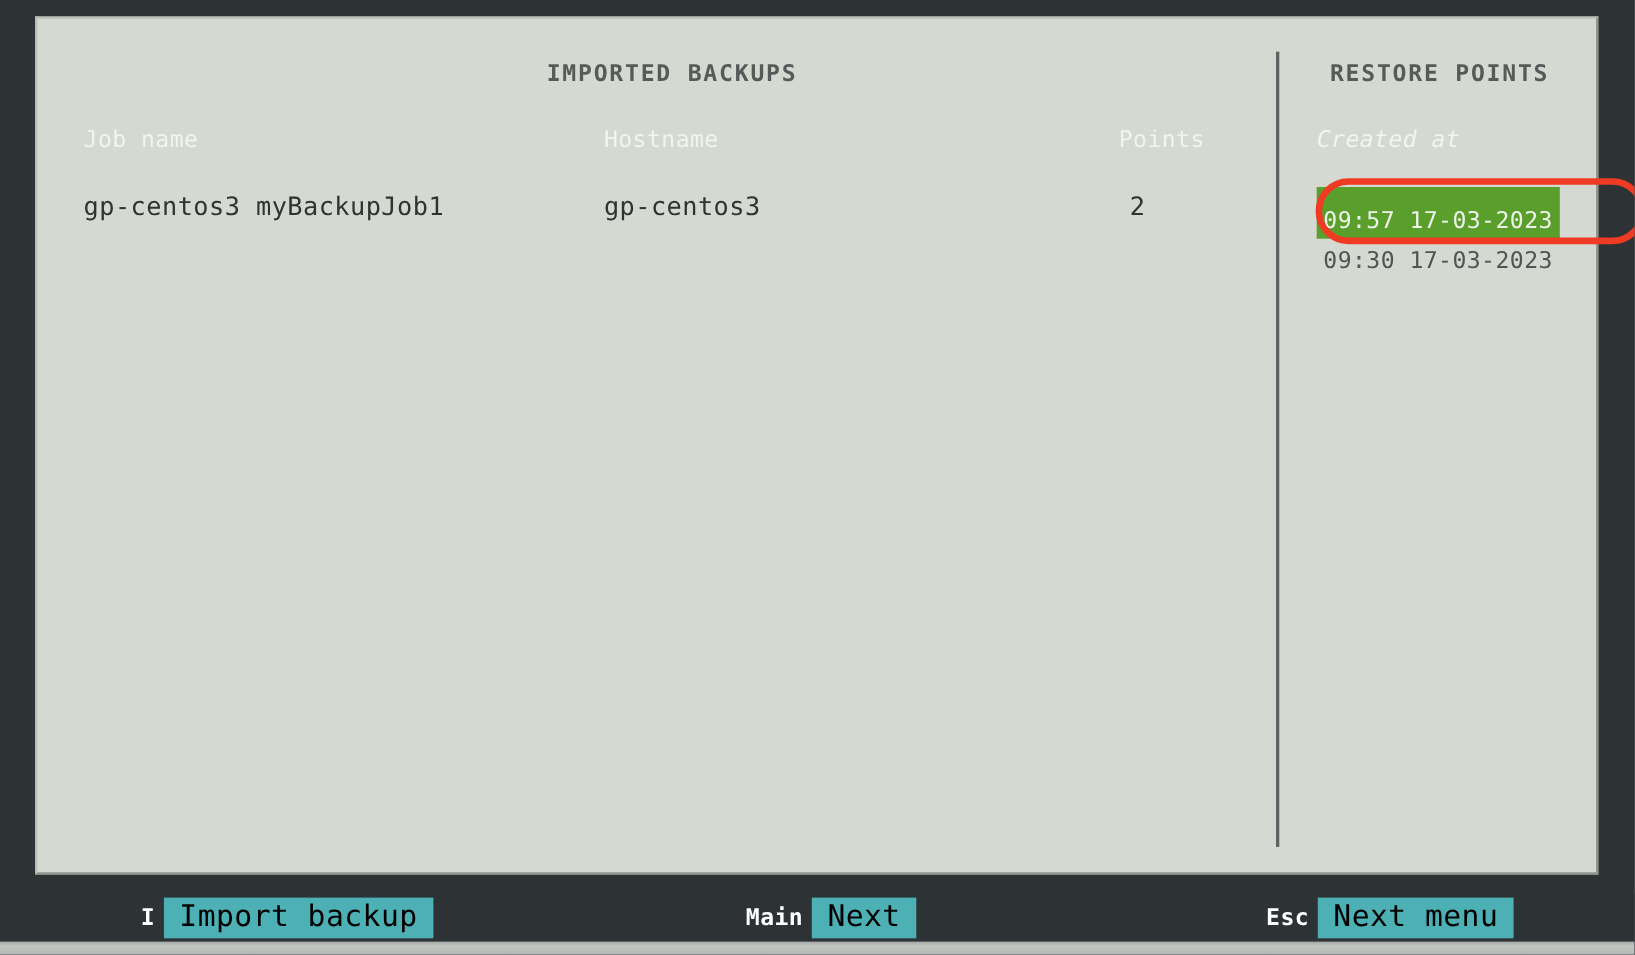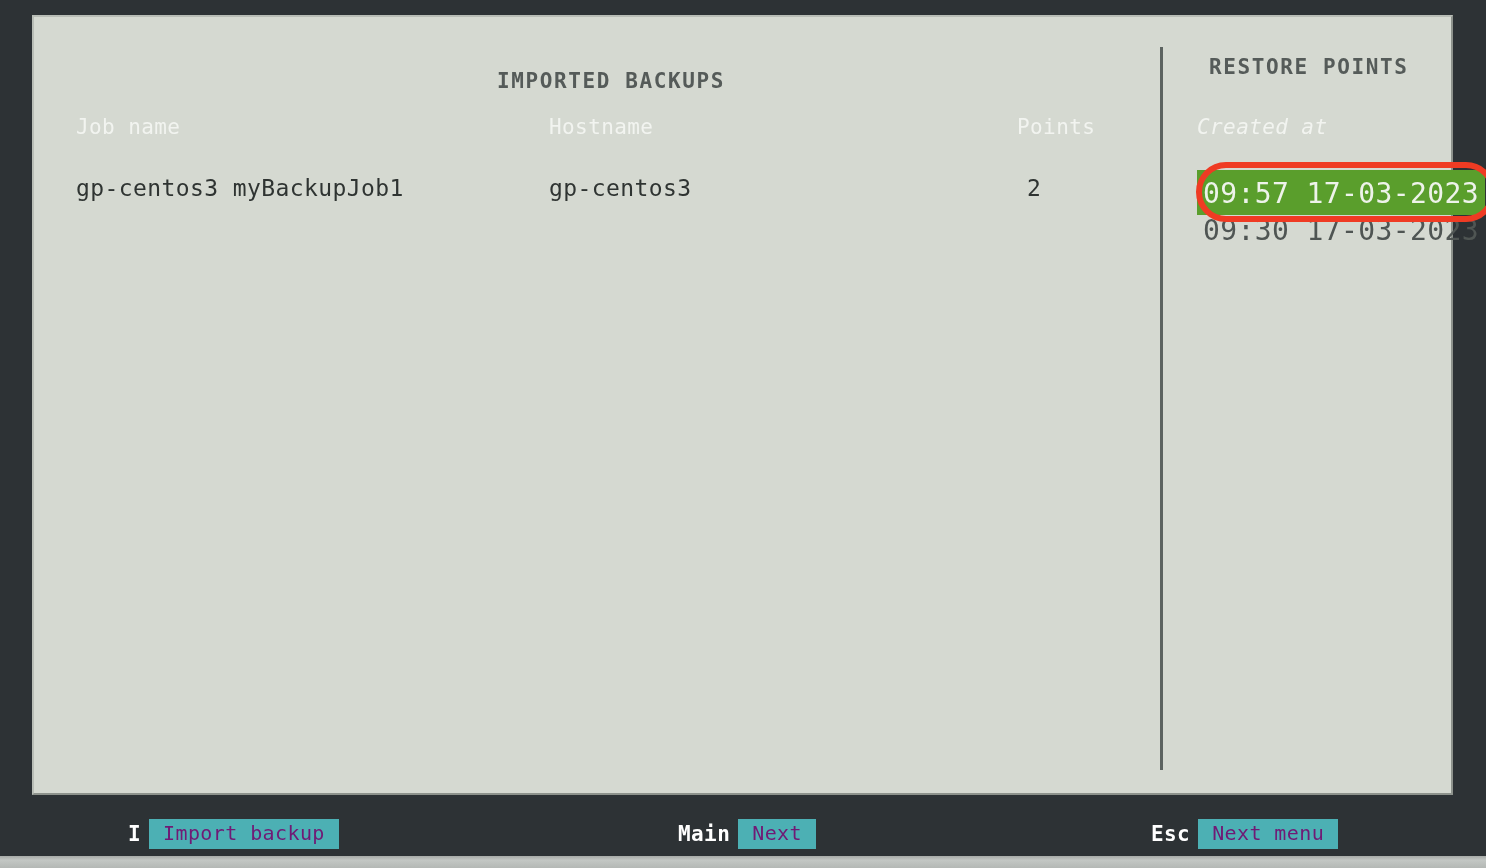--- a/index.html
+++ b/index.html
@@ -32,21 +32,21 @@
 
   
   .section-title {
     position: absolute;
     font-size: 21px;
     font-weight: bold;
     letter-spacing: 1.6px;
     color: #555b59;
     white-space: nowrap;
   }
-  #imported-title { left: 463px; top: 52px; text-align: center; }
+  #imported-title { left: 463px; top: 38px; text-align: center; }
   #restore-title  { left: 1175px; top: 38px; }
 
   
   .col-header {
     position: absolute;
     font-size: 21px;
     color: #f2f4f0;
     white-space: nowrap;
     letter-spacing: 0.4px;
   }
@@ -74,24 +74,24 @@
     top: 30px;
     width: 3px;
     height: 723px;
     background: #5c6360;
   }
 
   
   .restore-row {
     position: absolute;
     left: 1163px;
-    font-size: 28px;
-    letter-spacing: 0.4px;
-    white-space: nowrap;
-    padding: 7px 6px 5px 6px;
+    font-size: 21px;
+    letter-spacing: 0.4px;
+    white-space: nowrap;
+    padding: 18px 6px 5px 6px;
   }
   .restore-row.selected {
     background: #5a9e2c;
     color: #eef3ea;
     top: 153px;
   }
   .restore-row.normal {
     background: transparent;
     color: #4f5553;
     top: 190px;
@@ -126,22 +126,22 @@
     height: 44px;
   }
   .status-key {
     font-size: 21px;
     font-weight: bold;
     color: #ffffff;
     letter-spacing: 0.4px;
     padding: 0 8px;
   }
   .status-action {
-    font-size: 20px;
-    color: #701a75;
+    font-size: 27px;
+    color: #000000;
     background: #4cb0b4;
     letter-spacing: 0.4px;
     padding: 4px 14px 6px 14px;
     line-height: 1;
   }
   #status-import  { left: 120px; }
   #status-next    { left: 670px; }
   #status-mainmenu{ left: 1143px; }
 
   

